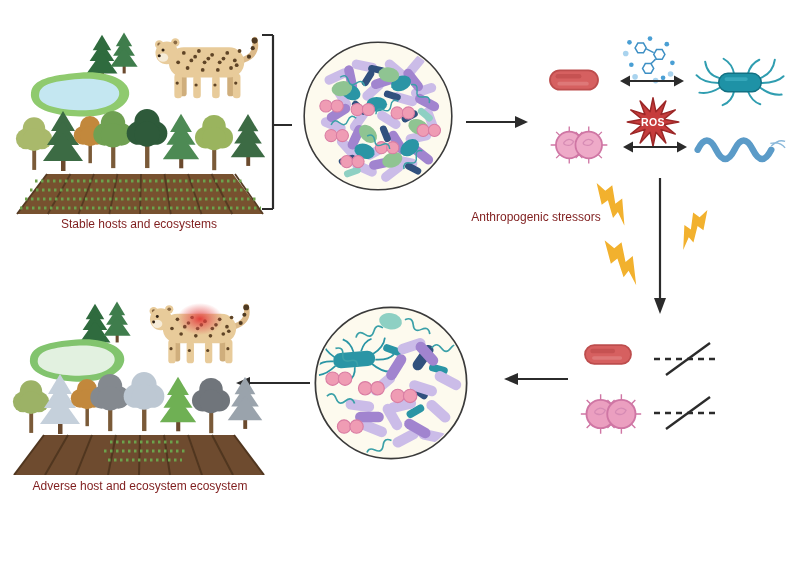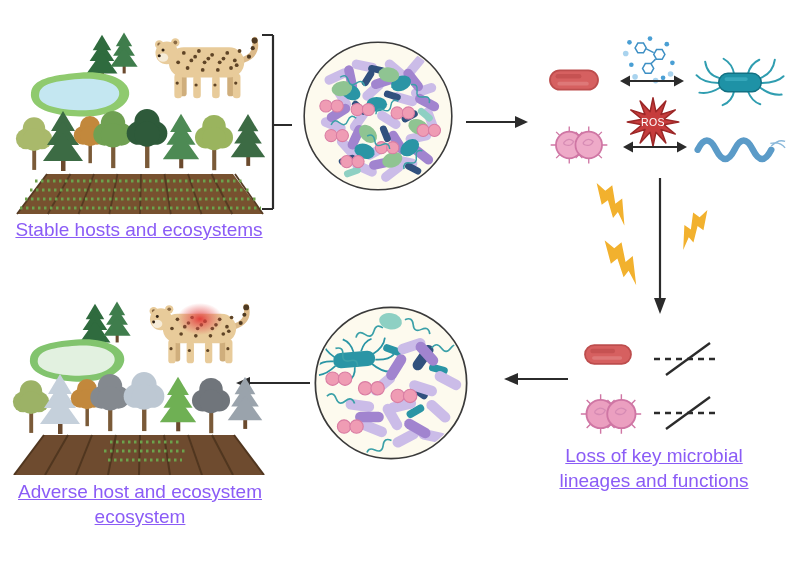--- a/index.html
+++ b/index.html
@@ -1,22 +1,22 @@
 <!DOCTYPE html>
 <html><head>
 <meta charset="utf-8">
 <style>
   html,body{margin:0;padding:0;background:#fff;}
   .canvas{position:relative;width:809px;height:566px;background:#ffffff;overflow:hidden;
           font-family:"Liberation Sans",sans-serif;}
   .abs{position:absolute;}
-  .lbl{position:absolute;text-align:center;color:#8b5cf6;font-size:19px;line-height:1.32;text-decoration:underline;}
+  .lbl{position:absolute;text-align:center;color:#7f1d1d;font-size:12px;line-height:1.32;}
   .icon-svg{display:block;width:100%;height:100%;}
   .ros-wrap{display:flex;align-items:center;justify-content:center;}
-  .ros-txt{position:relative;color:#fff;font-weight:normal;font-size:10.5px;letter-spacing:.4px;}
+  .ros-txt{position:relative;color:#fff;font-weight:bold;font-size:10.5px;letter-spacing:.4px;}
   .bolt{transform-origin:50% 50%;}
 </style>
 </head>
 <body>
 
 <div class="canvas">
 
   <svg width="0" height="0" style="position:absolute" aria-hidden="true">
     <defs>
       <radialGradient id="redglow">
@@ -426,20 +426,21 @@
   </svg>
   <svg class="abs icon-svg bolt" style="left:594px;top:176px;width:40px;height:50px;transform:rotate(-44deg)" viewBox="0 0 26 52">
     <path d="M13,0 L1,20 L9,21 L0,38 L8,37 L3,52 L21,30 L12,29 L23,13 L14,12 Z" fill="#f2b12e"></path>
   </svg>
   <svg class="abs icon-svg bolt" style="left:602px;top:232px;width:44px;height:54px;transform:rotate(-46deg)" viewBox="0 0 26 52">
     <path d="M13,0 L1,20 L9,21 L0,38 L8,37 L3,52 L21,30 L12,29 L23,13 L14,12 Z" fill="#f2b12e"></path>
   </svg>
   <svg class="abs icon-svg bolt" style="left:674px;top:204px;width:36px;height:46px;transform:scaleX(-1) rotate(-42deg)" viewBox="0 0 26 52">
     <path d="M13,0 L1,20 L9,21 L0,38 L8,37 L3,52 L21,30 L12,29 L23,13 L14,12 Z" fill="#f2b12e"></path>
   </svg>
+  <div class="lbl" style="left:466px;top:210px;width:140px">Anthropogenic stressors</div>
 
   <svg class="abs icon-svg" style="left:583px;top:343px;width:50px;height:23px" viewBox="0 0 56 26">
     <rect x="2" y="2.5" width="52" height="21" rx="10.5" fill="#d66060" stroke="#bd4d4d" stroke-width="2"></rect>
     <rect x="8" y="6.5" width="28" height="5" rx="2.5" fill="#c65252"></rect>
     <rect x="10" y="15" width="34" height="4" rx="2" fill="#de7878"></rect>
   </svg>
   <svg class="abs icon-svg" style="left:650px;top:338px;width:74px;height:42px" viewBox="0 0 74 42">
     <line x1="4" y1="21" x2="70" y2="21" stroke="#2b2b2b" stroke-width="2.4" stroke-dasharray="6 5"></line>
     <line x1="16" y1="37" x2="60" y2="5" stroke="#2b2b2b" stroke-width="2.4"></line>
   </svg>
@@ -448,21 +449,20 @@
     <path d="M61,27H67M56.6,16.4L60.8,12.2M46,12V6M35.4,16.4L31.2,12.2M35.4,37.6L31.2,41.8M46,42V48M56.6,37.6L60.8,41.8" stroke="#cf76a4" stroke-width="1.5"></path>
     <circle cx="24" cy="27" r="15" fill="#eb9fc0" stroke="#cf76a4" stroke-width="2"></circle>
     <circle cx="46" cy="27" r="15" fill="#eb9fc0" stroke="#cf76a4" stroke-width="2"></circle>
     <path d="M18,24 q5,-6 11,-1 q-3,6 -9,4 q-3,-1 -2,-3" fill="none" stroke="#d68bb4" stroke-width="1.4"></path>
     <path d="M40,24 q5,-6 11,-1 q-3,6 -9,4 q-3,-1 -2,-3" fill="none" stroke="#d68bb4" stroke-width="1.4"></path>
   </svg>
   <svg class="abs icon-svg" style="left:650px;top:392px;width:74px;height:42px" viewBox="0 0 74 42">
     <line x1="4" y1="21" x2="70" y2="21" stroke="#2b2b2b" stroke-width="2.4" stroke-dasharray="6 5"></line>
     <line x1="16" y1="37" x2="60" y2="5" stroke="#2b2b2b" stroke-width="2.4"></line>
   </svg>
-  <div class="lbl" style="left:558px;top:443px;width:192px">Loss of key microbial lineages and functions</div>
 
   <svg class="abs icon-svg" style="left:504px;top:371px;width:64px;height:16px" viewBox="0 0 64 16">
     <line x1="13" y1="8" x2="64" y2="8" stroke="#2b2b2b" stroke-width="2.2"></line>
     <polygon points="14,2 0,8 14,14" fill="#2b2b2b"></polygon>
   </svg>
 
   <svg class="abs icon-svg" style="left:312px;top:304px;width:158px;height:158px" viewBox="0 0 165 165">
     <defs>
         <clipPath id="clipB">
           <circle cx="82.5" cy="82.5" r="77"></circle>

